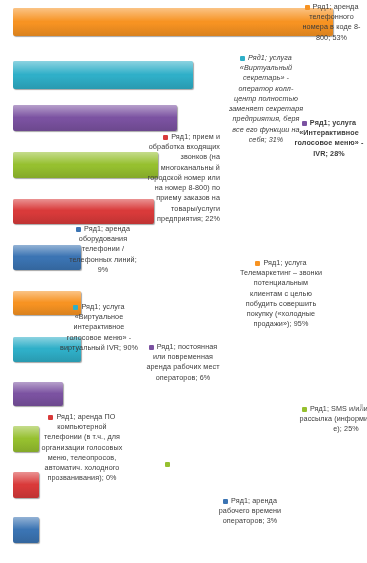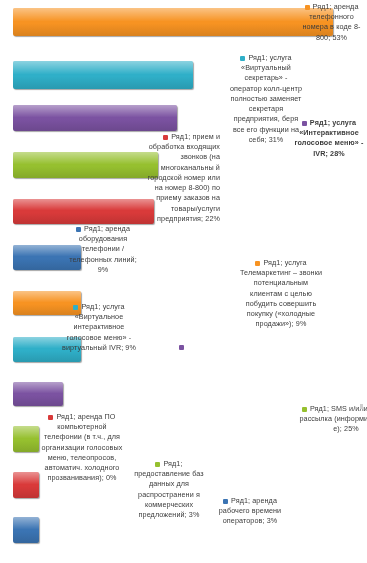--- a/index.html
+++ b/index.html
@@ -80,26 +80,26 @@
       <div class="bar" style="left: 13px; top: 245px; width: 68px; height: 25px; background: linear-gradient(rgb(59, 116, 179) 0%, rgb(59, 116, 179) 55%, rgba(0, 0, 0, 0.12) 100%), rgb(59, 116, 179);"></div>
       <div class="bar" style="left: 13px; top: 291px; width: 68px; height: 24px; background: linear-gradient(rgb(247, 147, 34) 0%, rgb(247, 147, 34) 55%, rgba(0, 0, 0, 0.12) 100%), rgb(247, 147, 34);"></div>
       <div class="bar" style="left: 13px; top: 337px; width: 68px; height: 25px; background: linear-gradient(rgb(47, 175, 200) 0%, rgb(47, 175, 200) 55%, rgba(0, 0, 0, 0.12) 100%), rgb(47, 175, 200);"></div>
       <div class="bar" style="left: 13px; top: 382px; width: 50px; height: 24px; background: linear-gradient(rgb(123, 82, 161) 0%, rgb(123, 82, 161) 55%, rgba(0, 0, 0, 0.12) 100%), rgb(123, 82, 161);"></div>
       <div class="bar" style="left: 13px; top: 426px; width: 26px; height: 26px; background: linear-gradient(rgb(150, 192, 47) 0%, rgb(150, 192, 47) 55%, rgba(0, 0, 0, 0.12) 100%), rgb(150, 192, 47);"></div>
       <div class="bar" style="left: 13px; top: 472px; width: 26px; height: 26px; background: linear-gradient(rgb(217, 58, 58) 0%, rgb(217, 58, 58) 55%, rgba(0, 0, 0, 0.12) 100%), rgb(217, 58, 58);"></div>
       <div class="bar" style="left: 13px; top: 517px; width: 26px; height: 26px; background: linear-gradient(rgb(59, 116, 179) 0%, rgb(59, 116, 179) 55%, rgba(0, 0, 0, 0.12) 100%), rgb(59, 116, 179);"></div>
     </div>
   <div id="labels-layer">
       <div class="lbl" style="left: 296px; top: 2px; width: 71px;"><span class="swatch" style="background: rgb(247, 147, 34);"></span><span class="txt">Ряд1; аренда телефонного номера в коде 8-800; 53%</span></div>
-      <div class="lbl" style="left: 228px; top: 53px; width: 76px;"><span class="swatch" style="background: rgb(47, 175, 200);"></span><span class="txt">Ряд1; услуга «Виртуальный секретарь» - оператор колл-центр полностью заменяет секретаря предприятия, беря все его функции на себя; 31%</span></div>
+      <div class="lbl" style="left: 228px; top: 53px; width: 76px; font-style: italic;"><span class="swatch" style="background: rgb(47, 175, 200);"></span><span class="txt">Ряд1; услуга «Виртуальный секретарь» - оператор колл-центр полностью заменяет секретаря предприятия, беря все его функции на себя; 31%</span></div>
       <div class="lbl" style="left: 291px; top: 118px; width: 76px; font-weight: bold;"><span class="swatch" style="background: rgb(123, 82, 161);"></span><span class="txt">Ряд1; услуга «Интерактивное голосовое меню» - IVR; 28%</span></div>
       <div class="lbl" style="left: 140px; top: 132px; width: 80px; text-align: right;"><span class="swatch" style="background: rgb(217, 58, 58);"></span><span class="txt">Ряд1; прием и обработка входящих звонков (на многоканальны й городской номер или на номер 8-800) по приему заказов на товары/услуги предприятия; 22%</span></div>
       <div class="lbl" style="left: 65px; top: 224px; width: 76px; text-align: center;"><span class="swatch" style="background: rgb(59, 116, 179);"></span><span class="txt">Ряд1; аренда оборудования телефонии / телефонных линий; 9%</span></div>
-      <div class="lbl" style="left: 238px; top: 258px; width: 86px;"><span class="swatch" style="background: rgb(247, 147, 34);"></span><span class="txt">Ряд1; услуга Телемаркетинг – звонки потенциальным клиентам с целью побудить совершить покупку («холодные продажи»); 9%</span></div>
-      <div class="lbl" style="left: 60px; top: 302px; width: 78px;"><span class="swatch" style="background: rgb(47, 175, 200);"></span><span class="txt">Ряд1; услуга «Виртуальное интерактивное голосовое меню» - виртуальный IVR; 9%</span></div>
-      <div class="lbl" style="left: 143px; top: 342px; width: 80px;"><span class="swatch" style="background: rgb(123, 82, 161);"></span></div>
+      <div class="lbl" style="left: 238px; top: 258px; width: 86px;"><span class="swatch" style="background: rgb(247, 147, 34);"></span><span class="txt">Ряд1; услуга Телемаркетинг – звонки потенциальным клиентам с целью побудить совершить покупку («холодные продажи»); 95%</span></div>
+      <div class="lbl" style="left: 60px; top: 302px; width: 78px;"><span class="swatch" style="background: rgb(47, 175, 200);"></span><span class="txt">Ряд1; услуга «Виртуальное интерактивное голосовое меню» - виртуальный IVR; 90%</span></div>
+      <div class="lbl" style="left: 143px; top: 342px; width: 80px;"><span class="swatch" style="background: rgb(123, 82, 161);"></span><span class="txt">Ряд1; постоянная или повременная аренда рабочих мест операторов; 6%</span></div>
       <div class="lbl" style="left: 257px; top: 404px; width: 98px; margin-left: 40px;"><span class="swatch" style="background: rgb(150, 192, 47);"></span><span class="txt">Ряд1; SMS и/или e-mail рассылка (информировани е); 25%</span></div>
       <div class="lbl" style="left: 38px; top: 412px; width: 88px;"><span class="swatch" style="background: rgb(217, 58, 58);"></span><span class="txt">Ряд1; аренда ПО компьютерной телефонии (в т.ч., для организации голосовых меню, телеопросов, автоматич. холодного прозванивания); 0%</span></div>
-      <div class="lbl" style="left: 128px; top: 459px; width: 82px;"><span class="swatch" style="background: rgb(150, 192, 47);"></span><span class="txt">Ряд1; предоставление баз данных для распространени я коммерческих предложений; 3%</span></div>
+      <div class="lbl" style="left: 128px; top: 459px; width: 82px;"><span class="swatch" style="background: rgb(150, 192, 47);"></span></div>
       <div class="lbl" style="left: 211px; top: 496px; width: 78px; text-align: center;"><span class="swatch" style="background: rgb(59, 116, 179);"></span><span class="txt">Ряд1; аренда рабочего времени операторов; 3%</span></div>
     </div>
   <div class="corner-mark"></div>
 </div>
 
 </body></html>

